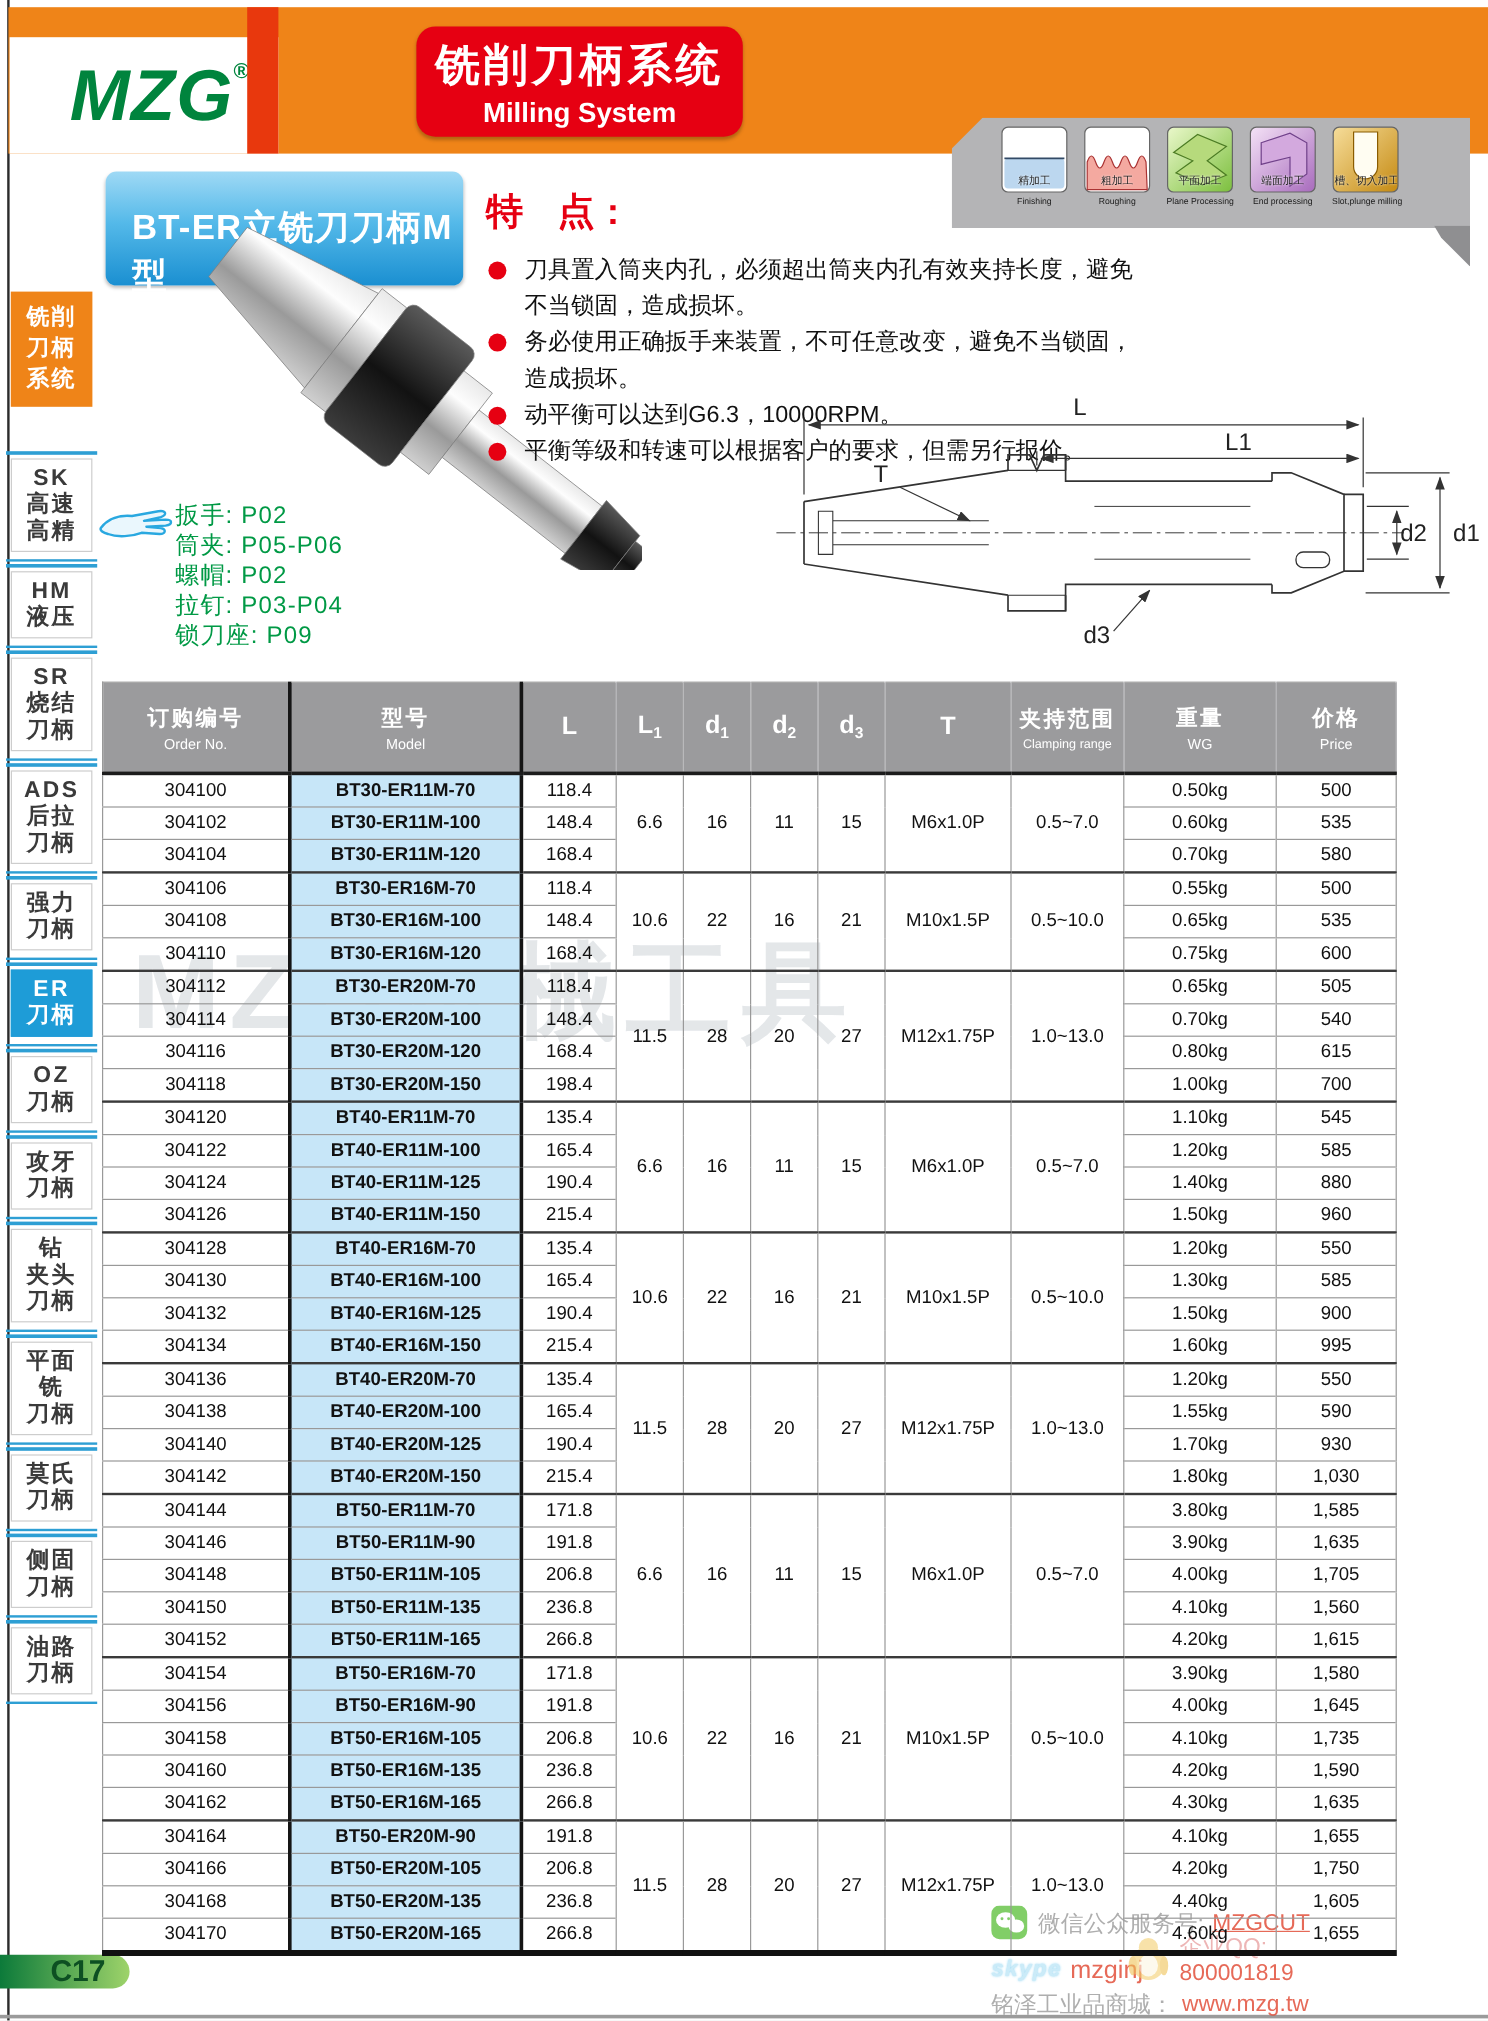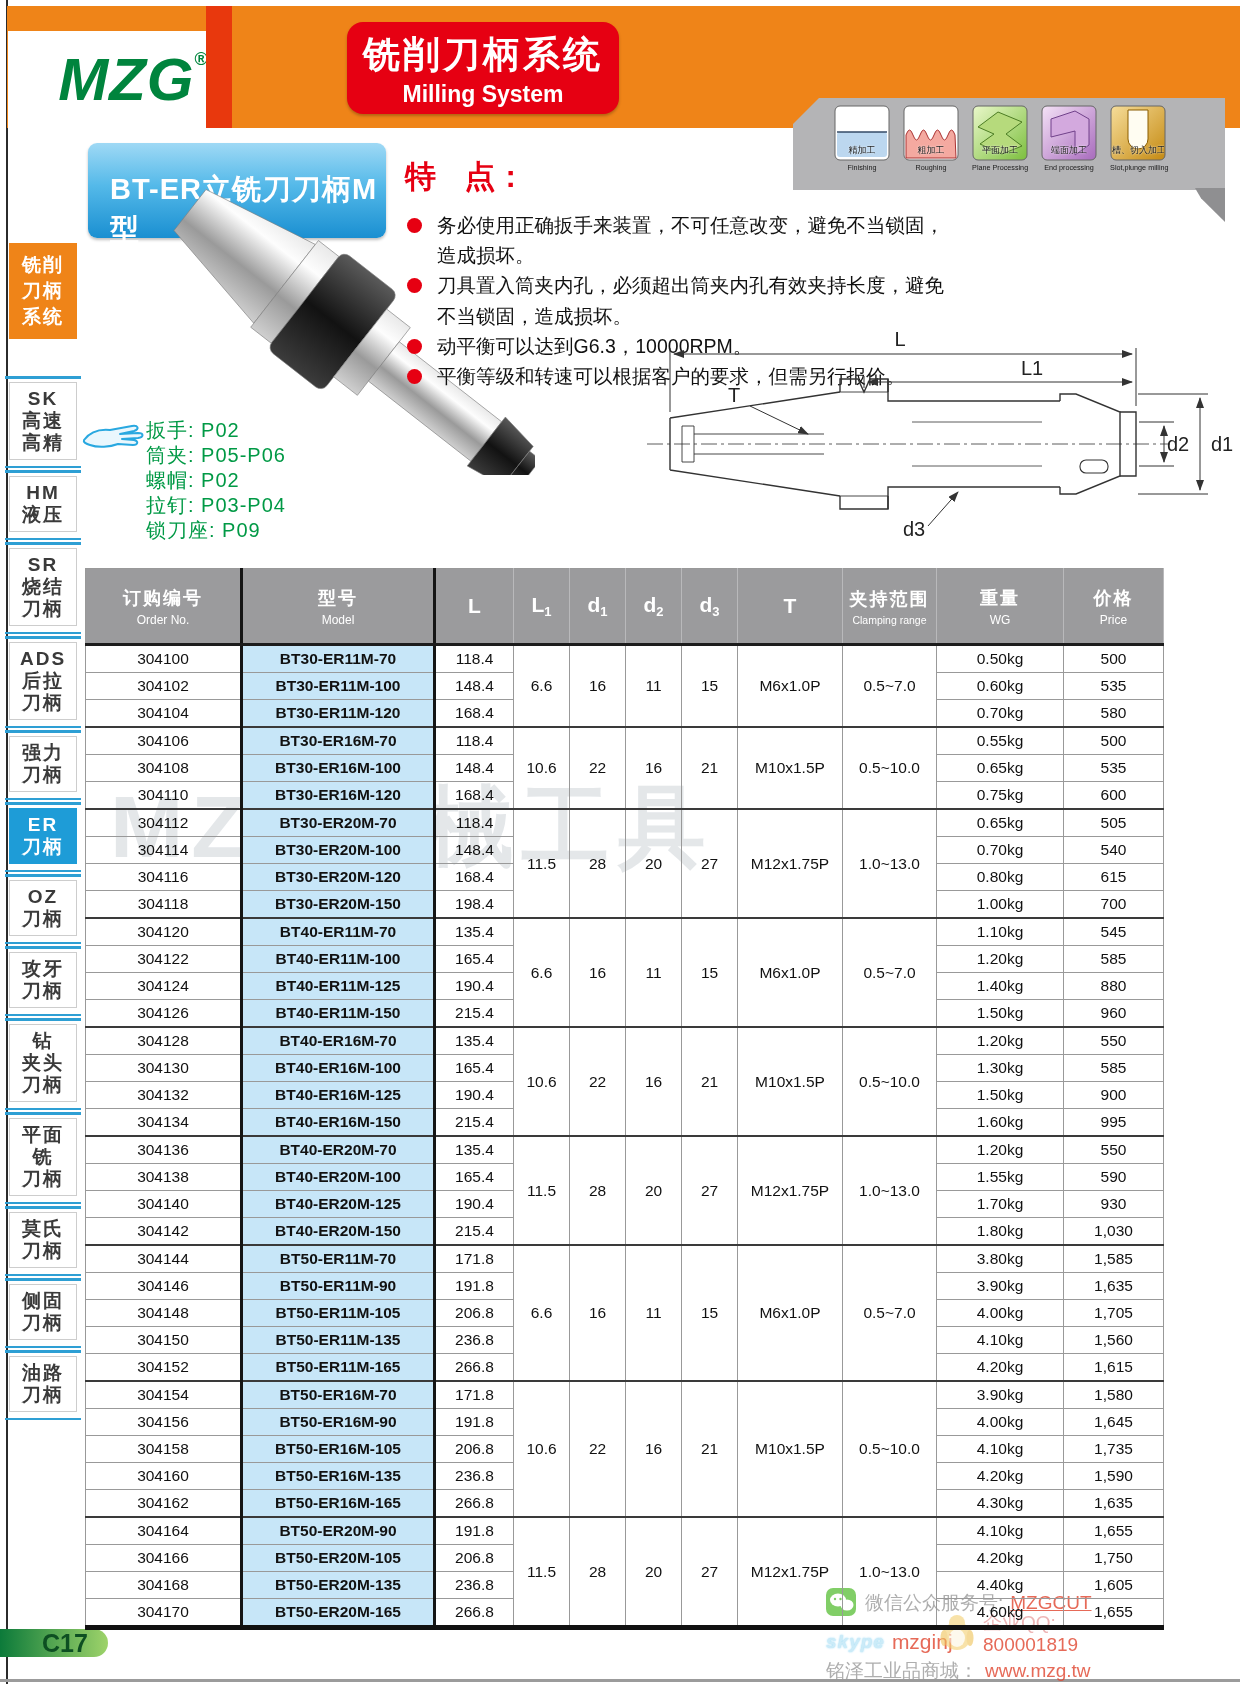--- a/index.html
+++ b/index.html
@@ -292,22 +292,22 @@
           <div class="tile-zh">槽、切入加工</div>
         </div>
         <div class="tile-en">Slot,plunge milling</div>
       </div>
     </div>
   <div class="icons-fold"></div>
 
   <div class="features">
     <div class="f-title">特 点:</div>
     <ul>
+        <li>刀具置入筒夹内孔，必须超出筒夹内孔有效夹持长度，避免不当锁固，造成损坏。</li>
         <li>务必使用正确扳手来装置，不可任意改变，避免不当锁固，造成损坏。</li>
-        <li>刀具置入筒夹内孔，必须超出筒夹内孔有效夹持长度，避免不当锁固，造成损坏。</li>
         <li>动平衡可以达到G6.3，10000RPM。</li>
         <li>平衡等级和转速可以根据客户的要求，但需另行报价。</li>
       </ul>
   </div>
 
   <div class="links">
     <svg class="hand-icon" viewBox="0 0 64 34">
       <path d="M2,20 C8,12 18,9 28,10 L50,6 C56,5 58,9 52,11 L38,14 L56,13 C62,13 62,17 56,18 L40,19 L52,20 C57,21 56,25 51,25 L36,24 C28,27 16,28 8,25 C4,24 1,22 2,20 Z" fill="#eaf7fd" stroke="#29a8e0" stroke-width="2" stroke-linejoin="round"></path>
     </svg>
     <ul>

